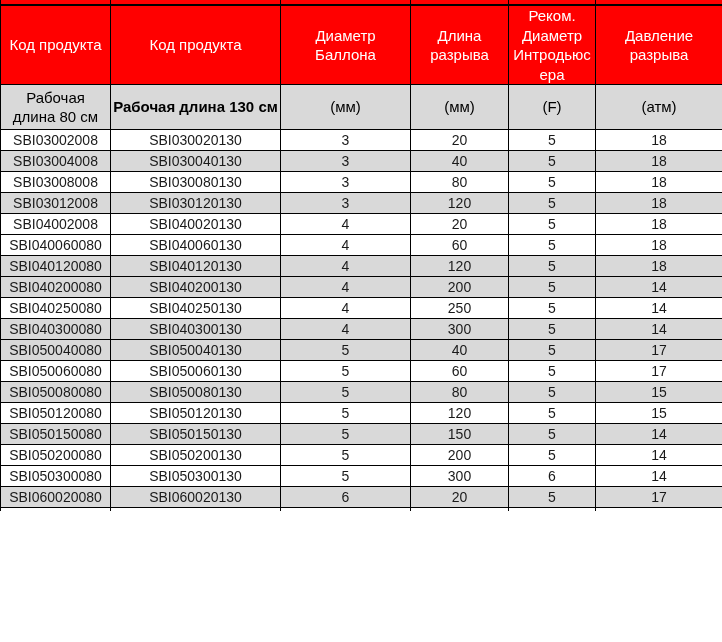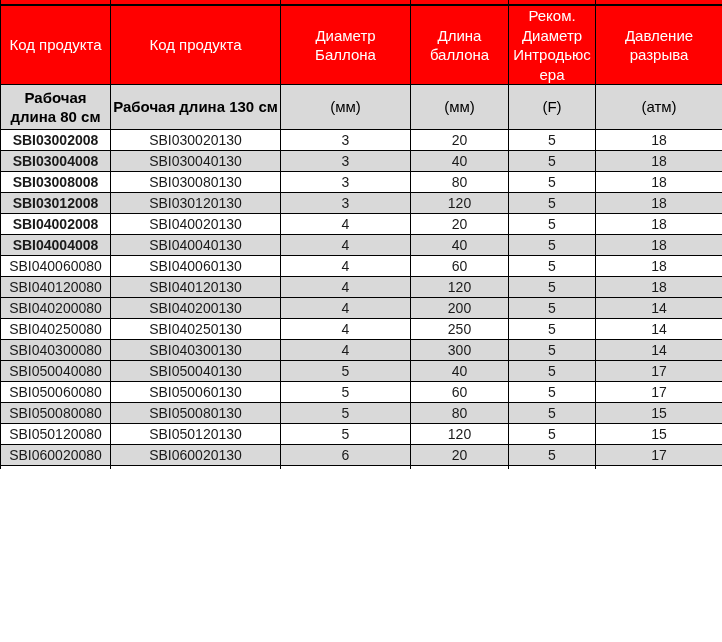--- a/index.html
+++ b/index.html
@@ -44,32 +44,32 @@
   }
   
   tr.units-row td {
     height: 45px;
     background: var(--stripe-bg, #d9d9d9);
     color: #000000;
     font-size: 15px;
     line-height: 1.3;
     white-space: pre-line;
   }
-  tr.units-row td.bold { font-weight: 700; }
+  tr.units-row td.bold { font-weight: 400; }
   tr.units-row td.nowrap { white-space: nowrap; font-weight: bold; }
   
   tbody.data-body td {
     height: 21px;
     font-size: 14px;
     color: #1a1a1a;
     background: #ffffff;
     white-space: nowrap;
   }
   tbody.data-body tr.shaded td { background: var(--stripe-bg, #d9d9d9); }
-  tbody.data-body td.bold { font-weight: 700; }
+  tbody.data-body td.bold { font-weight: 400; }
   
   tr.bottom-sliver td {
     height: 3px;
     background: #ffffff;
     border-bottom: 0;
     padding: 0;
   }
 </style>
 </head>
 <body>
@@ -91,21 +91,21 @@
       <td></td>
       <td></td>
       <td></td>
     </tr>
     <tr class="header-row">
       <th>Код продукта</th>
       <th>Код продукта</th>
       <th>Диаметр
 Баллона</th>
       <th>Длина
-баллона</th>
+разрыва</th>
       <th>Реком.
 Диаметр
 Интродьюс
 ера</th>
       <th>Давление
 разрыва</th>
     </tr>
     <tr class="units-row">
       <td class="bold">Рабочая
 длина 80 см</td>
@@ -150,28 +150,20 @@
         <td>18</td>
       </tr>
       <tr>
         <td class="bold">SBI04002008</td>
         <td>SBI040020130</td>
         <td>4</td>
         <td>20</td>
         <td>5</td>
         <td>18</td>
       </tr>
-      <tr class="shaded">
-        <td class="bold">SBI04004008</td>
-        <td>SBI040040130</td>
-        <td>4</td>
-        <td>40</td>
-        <td>5</td>
-        <td>18</td>
-      </tr>
       <tr>
         <td>SBI040060080</td>
         <td>SBI040060130</td>
         <td>4</td>
         <td>60</td>
         <td>5</td>
         <td>18</td>
       </tr>
       <tr class="shaded">
         <td>SBI040120080</td>
@@ -229,20 +221,44 @@
         <td>5</td>
         <td>15</td>
       </tr>
       <tr>
         <td>SBI050120080</td>
         <td>SBI050120130</td>
         <td>5</td>
         <td>120</td>
         <td>5</td>
         <td>15</td>
+      </tr>
+      <tr class="shaded">
+        <td>SBI050150080</td>
+        <td>SBI050150130</td>
+        <td>5</td>
+        <td>150</td>
+        <td>5</td>
+        <td>14</td>
+      </tr>
+      <tr>
+        <td>SBI050200080</td>
+        <td>SBI050200130</td>
+        <td>5</td>
+        <td>200</td>
+        <td>5</td>
+        <td>14</td>
+      </tr>
+      <tr>
+        <td>SBI050300080</td>
+        <td>SBI050300130</td>
+        <td>5</td>
+        <td>300</td>
+        <td>6</td>
+        <td>14</td>
       </tr>
       <tr class="shaded">
         <td>SBI060020080</td>
         <td>SBI060020130</td>
         <td>6</td>
         <td>20</td>
         <td>5</td>
         <td>17</td>
       </tr>
     </tbody>

